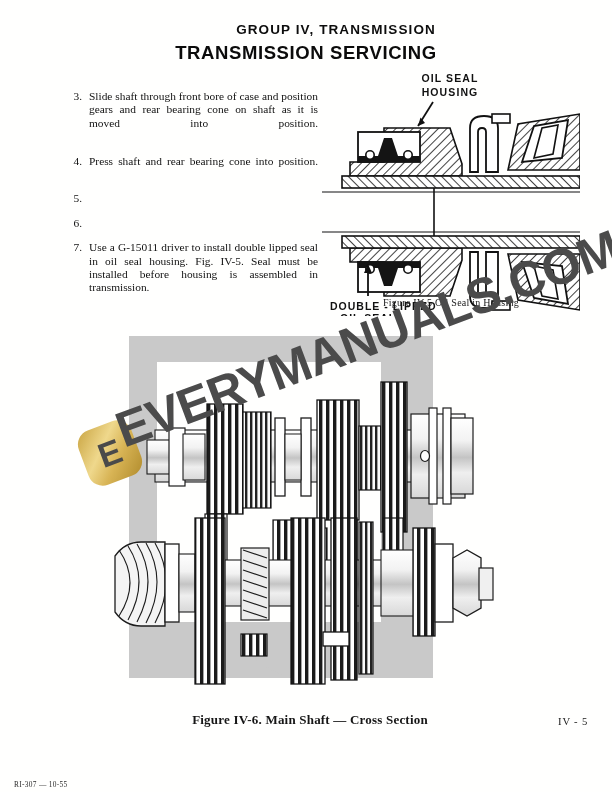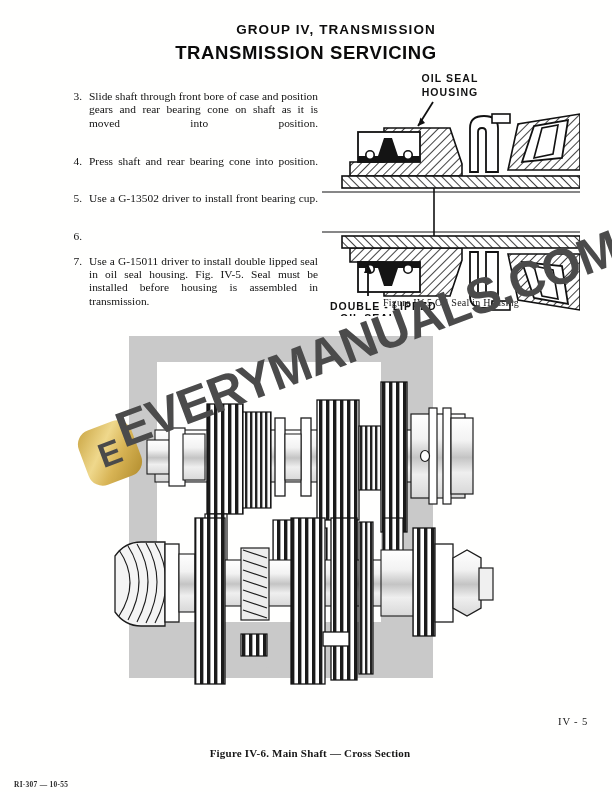--- a/index.html
+++ b/index.html
@@ -39,22 +39,22 @@
   .inset svg{display:block;}
   .cap-iv5{
     position:absolute;left:322px;top:297px;width:258px;text-align:center;
     font-size:10px;color:#1a1a1a;letter-spacing:.25px;
   }
 
   
   .mainfig{position:absolute;left:95px;top:322px;width:430px;height:380px;}
   .mainfig svg{display:block;}
   .cap-iv6{
-    position:absolute;left:95px;top:747px;width:430px;text-align:center;
-    font-size:11px;color:#161616;letter-spacing:.2px;font-weight:bold;
+    position:absolute;left:95px;top:712px;width:430px;text-align:center;
+    font-size:13px;color:#161616;letter-spacing:.2px;font-weight:bold;
   }
 
   
   .wm{
     position:absolute;left:0;top:0;width:612px;height:792px;
     pointer-events:none;
   }
   .wm-text{
     position:absolute;left:108px;top:405px;
     transform:rotate(-20.5deg);transform-origin:0 0;
@@ -71,21 +71,21 @@
   .wm-badge .glyph{
     position:absolute;left:0;top:0;width:56px;height:58px;
     display:flex;align-items:center;justify-content:center;
     font-family:"Liberation Sans",sans-serif;font-weight:bold;
     font-size:34px;color:#4a4a4a;
   }
 
   
   .foot-code{
     position:absolute;left:14px;top:780px;
-    font-size:7.4px;color:#2a2a2a;letter-spacing:.3px;font-weight:bold;
+    font-size:7.4px;color:#2a2a2a;letter-spacing:.3px;
   }
   .foot-page{
     position:absolute;right:24px;top:716px;
     font-size:10.6px;color:#1a1a1a;letter-spacing:.8px;
   }
 </style>
 </head>
 <body>
 
 <div class="page">
@@ -97,21 +97,20 @@
     <div class="step">
       <div class="step-num">3.</div>
       <div class="step-txt">Slide shaft through front bore of case and position gears and rear bearing cone on shaft as it is moved into position.</div>
     </div>
     <div class="step">
       <div class="step-num">4.</div>
       <div class="step-txt">Press shaft and rear bearing cone into position.</div>
     </div>
     <div class="step">
       <div class="step-num">5.</div>
-      <div class="step-txt">Use a G-13502 driver to install front bearing cup.</div>
     </div>
     <div class="step">
       <div class="step-num">6.</div>
     </div>
     <div class="step">
       <div class="step-num">7.</div>
       <div class="step-txt">Use a G-15011 driver to install double lipped seal in oil seal housing. Fig. IV-5. Seal must be installed before housing is assembled in transmission.</div>
     </div>
   </div>
 

